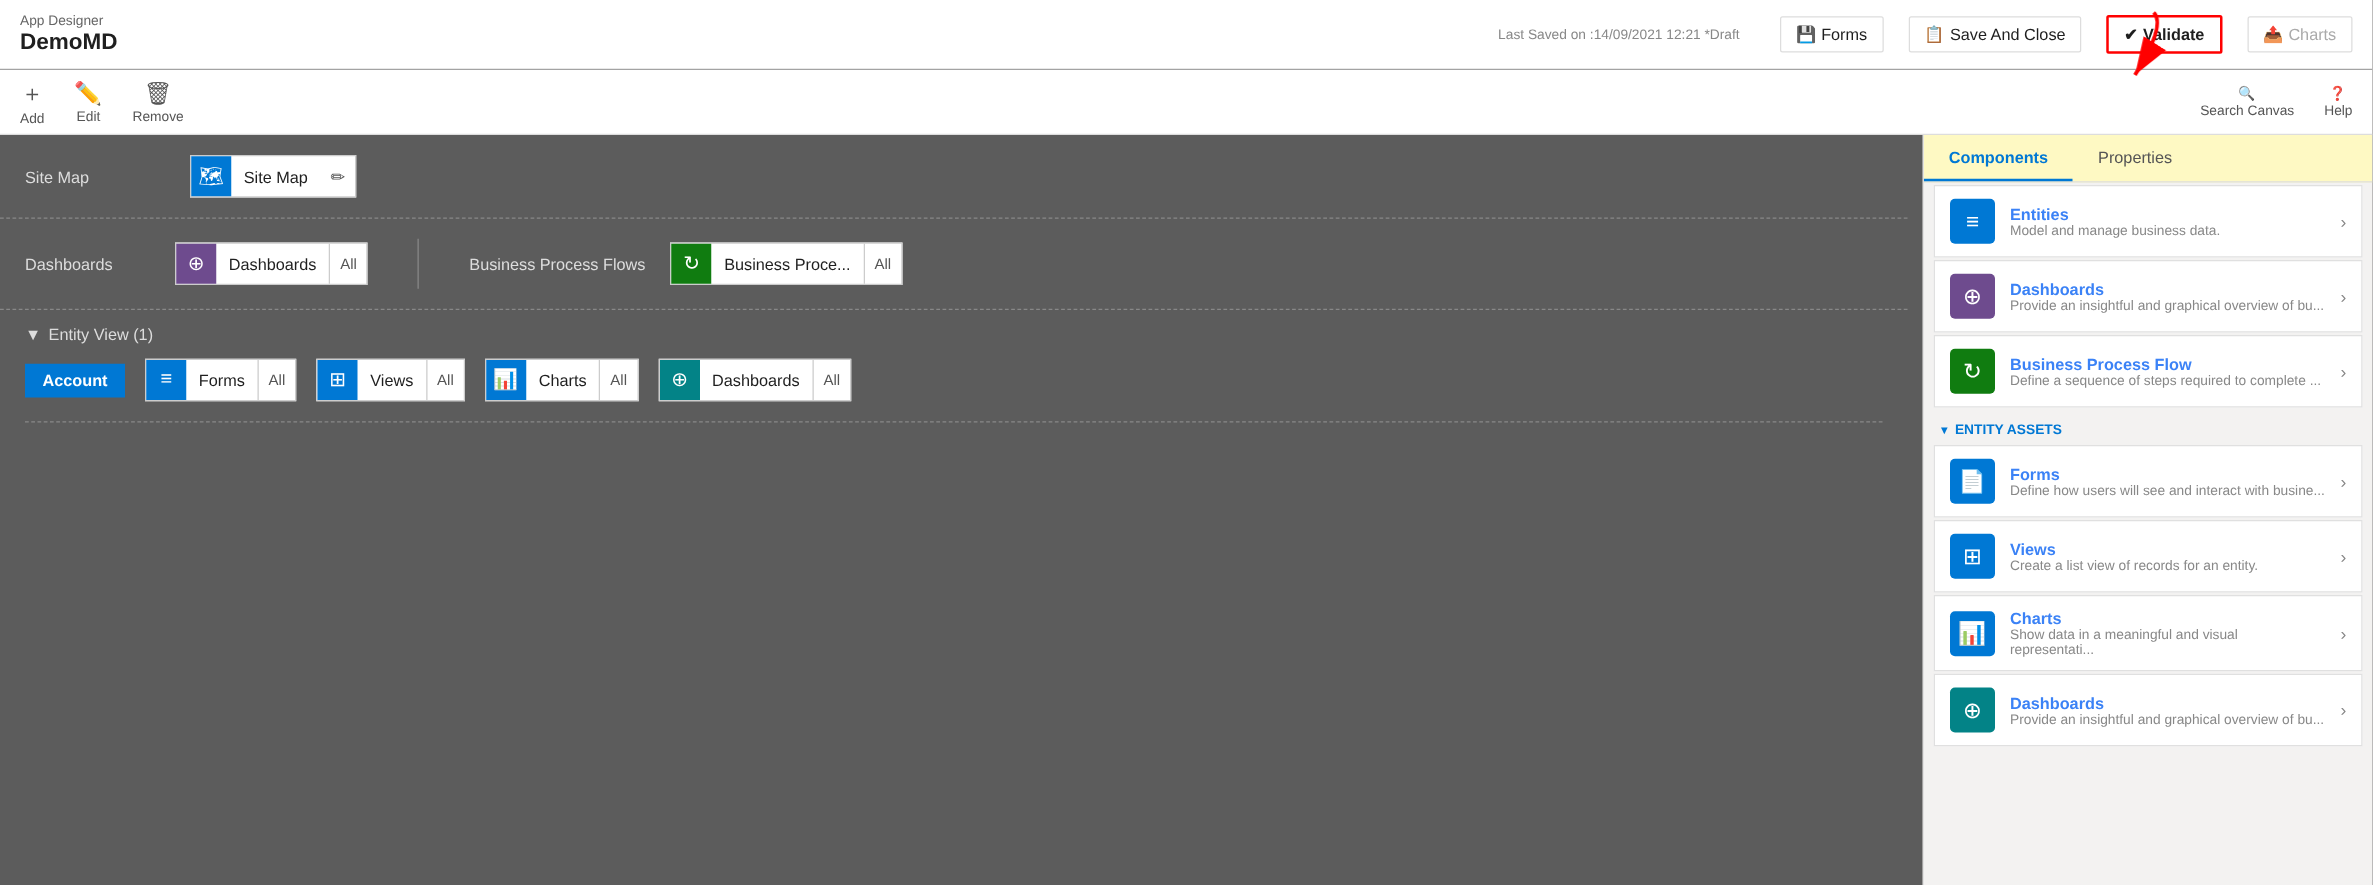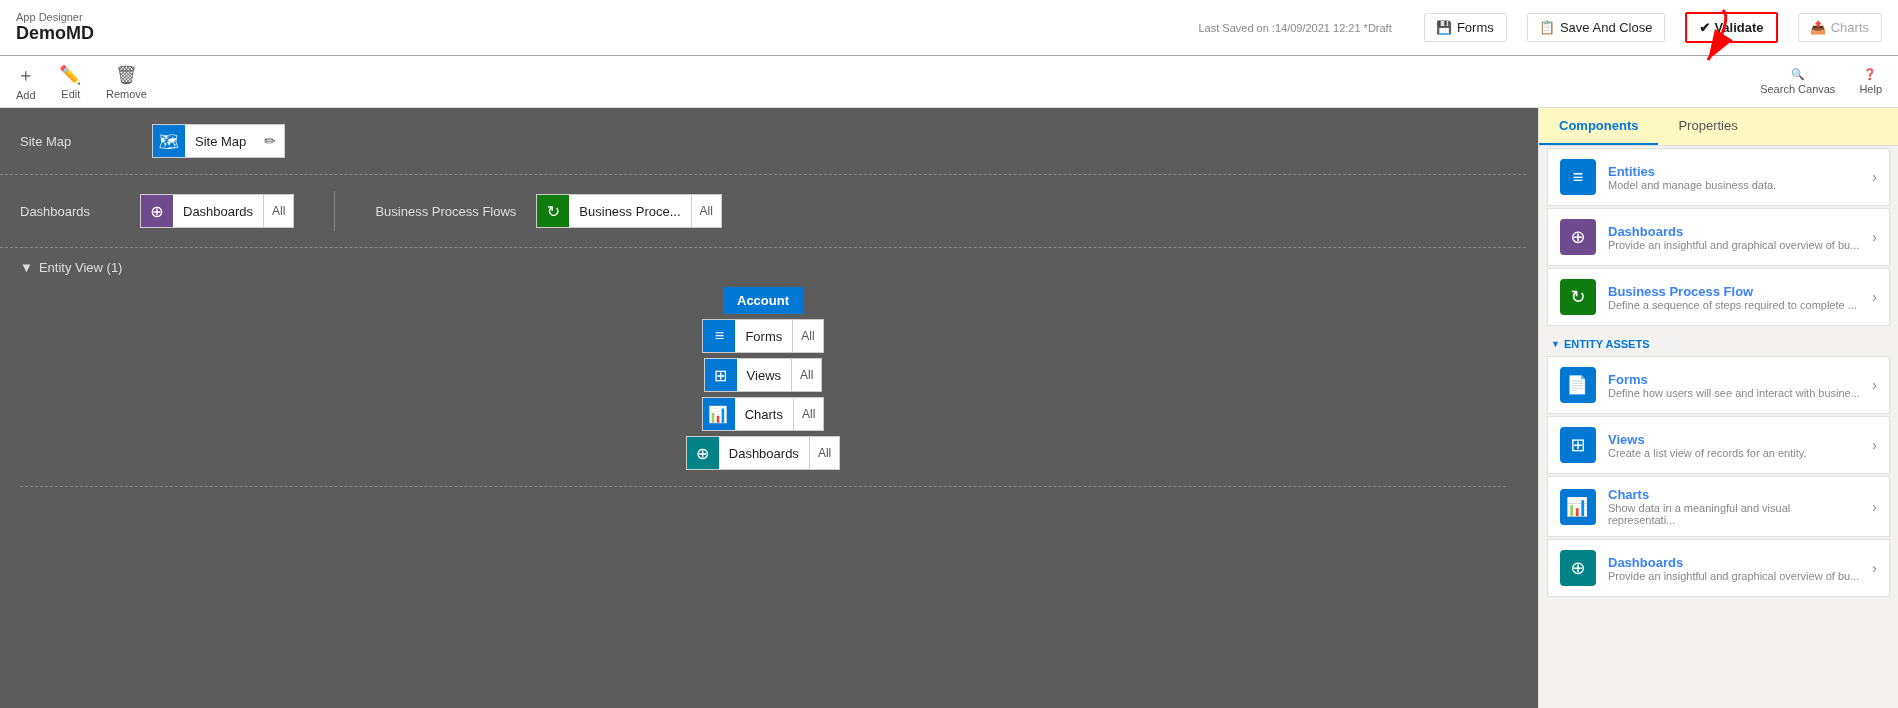--- a/index.html
+++ b/index.html
@@ -209,24 +209,23 @@
       display: flex;
       align-items: center;
       gap: 6px;
       color: #ddd;
       font-size: 13px;
       margin-bottom: 12px;
     }
     .entity-items-row {
       display: flex;
       align-items: center;
-      gap: 5px;
+      gap: 16px;
       border-bottom: 1px dashed #888;
       padding-bottom: 16px;
-      flex-direction: column;
     }
     .entity-tag {
       background: #0078d4;
       color: #fff;
       padding: 6px 14px;
       font-size: 13px;
       font-weight: 600;
       white-space: nowrap;
     }
 

